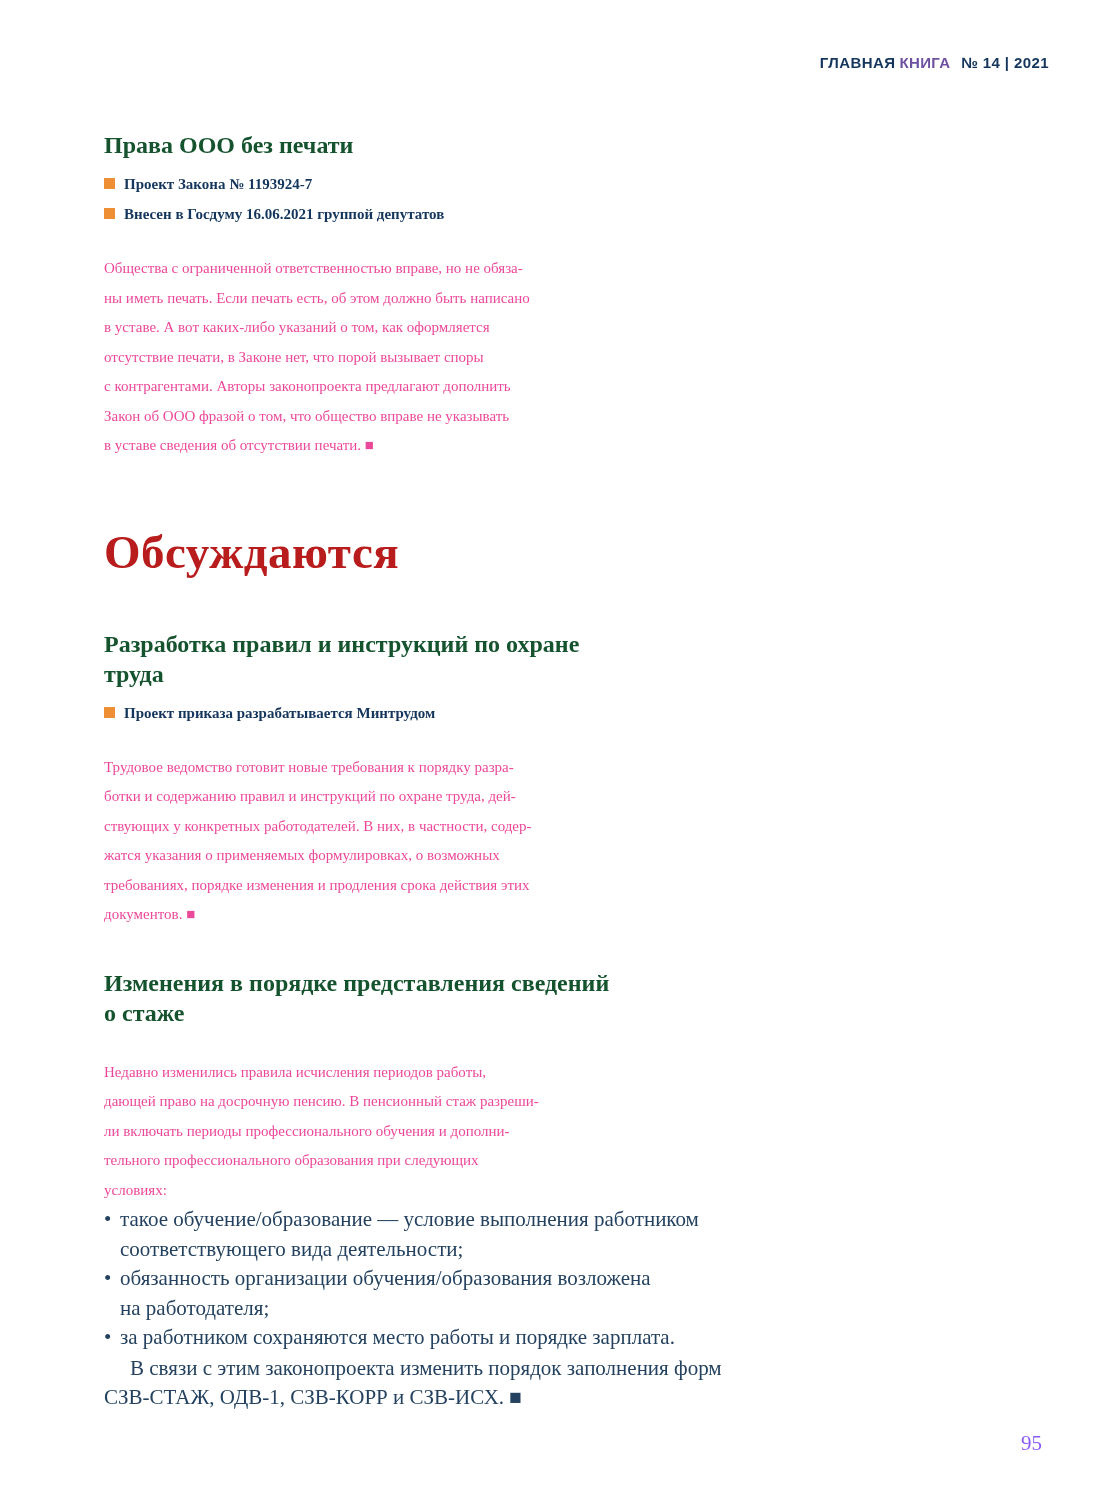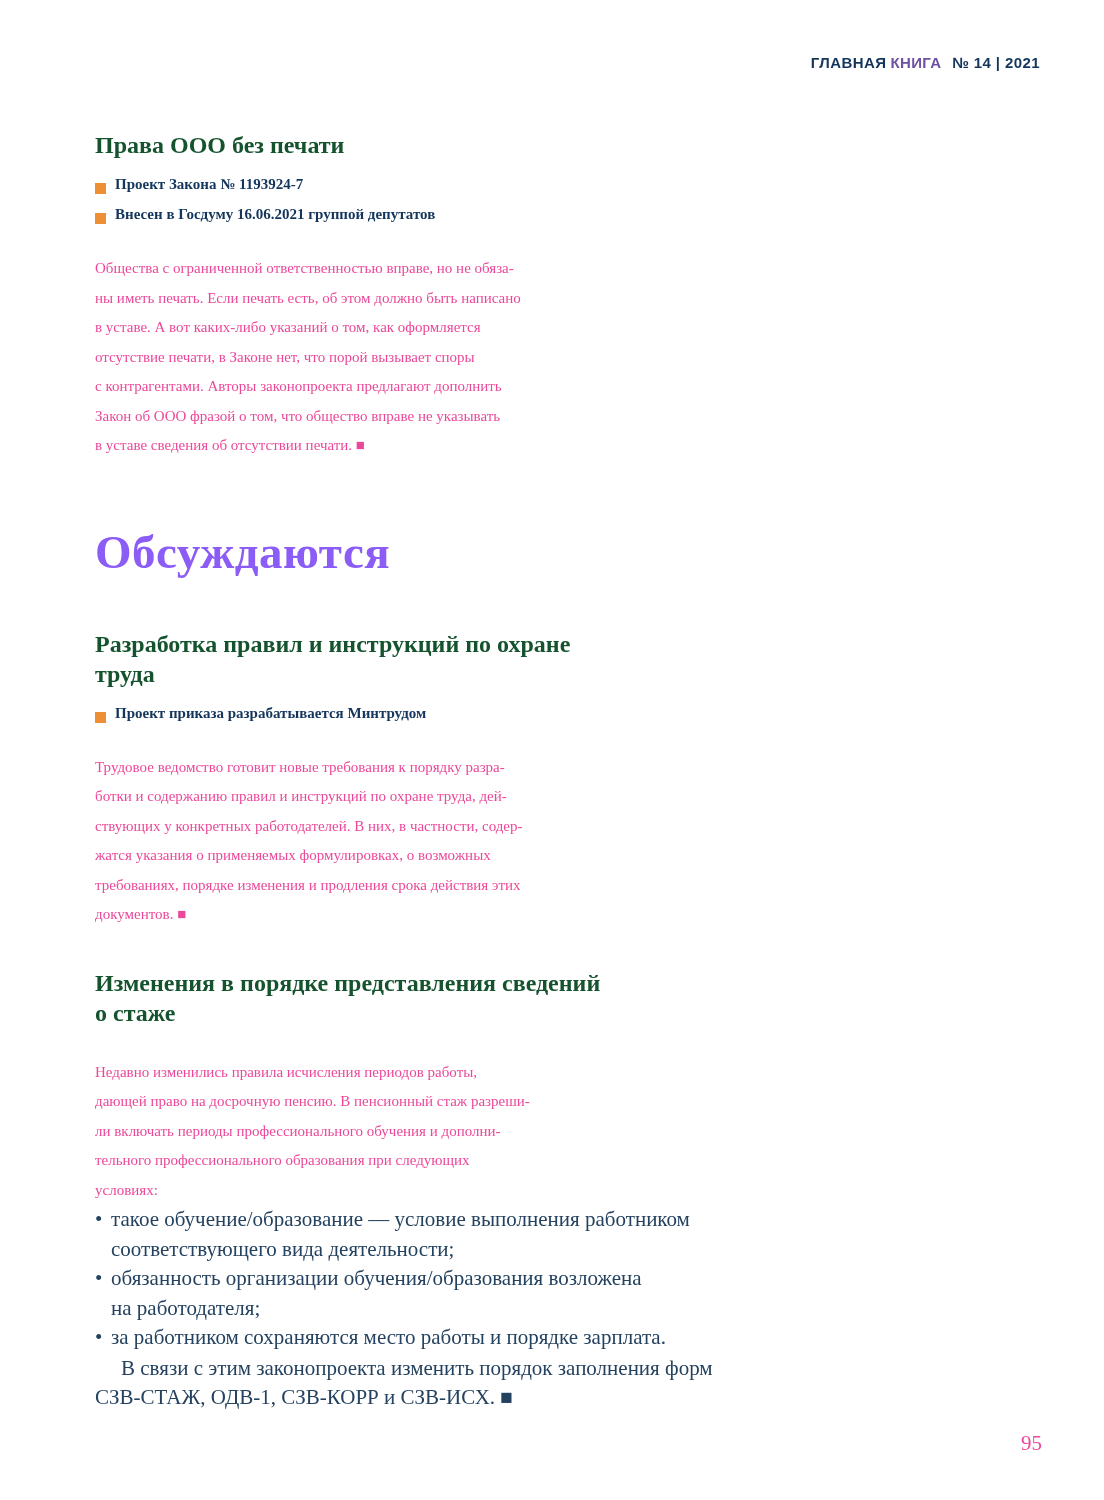--- a/index.html
+++ b/index.html
@@ -12,21 +12,21 @@
     color: #24425f;
     overflow: hidden;
   }
   .page {
     position: absolute;
     inset: 0;
     background: #ffffff;
   }
   .content {
     position: absolute;
-    left: 95px;
+    left: 104px;
     top: 0;
     width: 945px;
   }
   
   .masthead {
     margin-top: 54px;
     text-align: right;
     font-family: "Liberation Sans", sans-serif;
     font-weight: 700;
     font-size: 15px;
@@ -47,21 +47,21 @@
     white-space: pre-line;
   }
   .title-1 { margin-top: 58px; }
   .title-2 { margin-top: 50px; }
   .title-3 { margin-top: 38px; }
 
   
   .meta { margin-top: 14px; }
   .meta-row {
     display: flex;
-    align-items: flex-end;
+    align-items: flex-start;
     margin-bottom: 10px;
     line-height: 20px;
   }
   .sq {
     width: 11px;
     height: 11px;
     background: #ef8f35;
     flex-shrink: 0;
     margin-top: 4px;
     margin-right: 9px;
@@ -83,21 +83,21 @@
   }
 
   
   .section-heading {
     margin-top: 64px;
     font-family: "Liberation Serif", serif;
     font-weight: 700;
     font-size: 47px;
     line-height: 54px;
     letter-spacing: 0.5px;
-    color: #8b5cf6;
+    color: #b91c1c;
   }
 
   
   .dot-list {
     list-style: none;
     width: 760px;
     margin-top: 0;
   }
   .dot-item {
     display: flex;
@@ -120,21 +120,21 @@
     color: #24425f;
     white-space: pre-line;
     text-indent: 26px;
   }
 
   .page-number {
     position: absolute;
     right: 62px;
     bottom: 44px;
     font-size: 21px;
-    color: #ec4899;
+    color: #8b5cf6;
   }
 </style>
 </head>
 <body>
 
 <div class="page">
   <div class="content">
 
     <header class="masthead">
       <span class="brand-primary">ГЛАВНАЯ</span><span class="brand-secondary">КНИГА</span>

